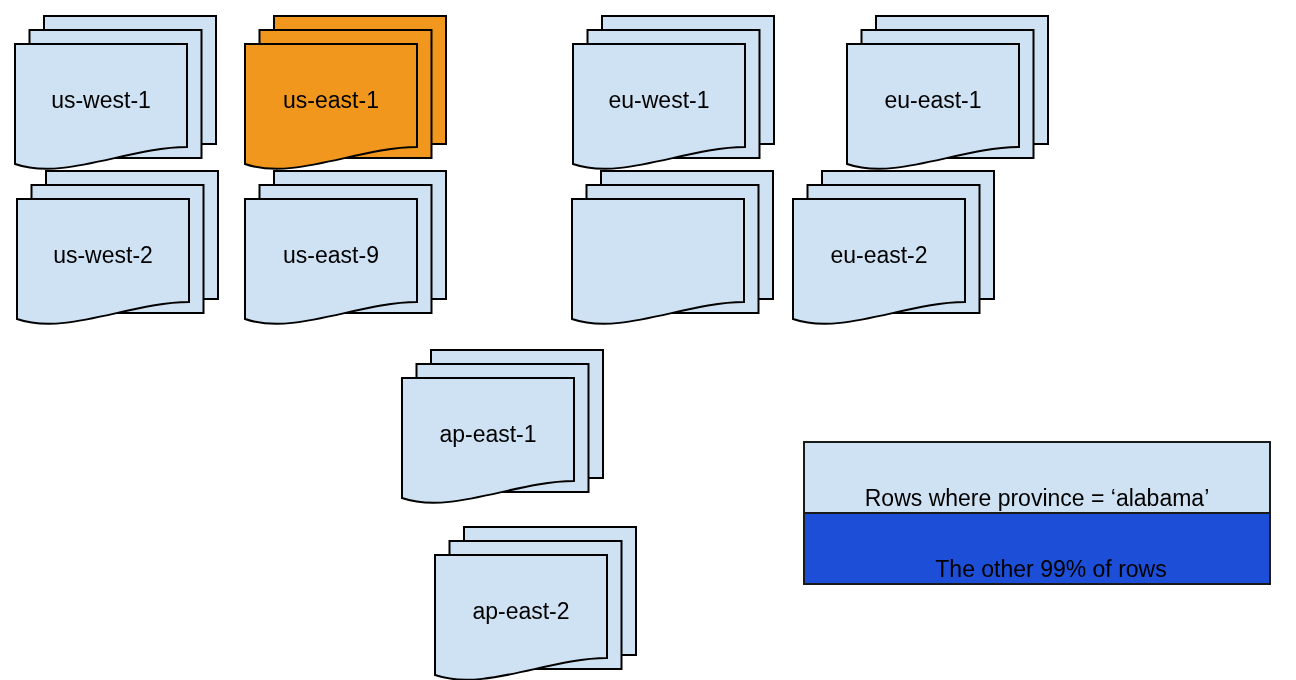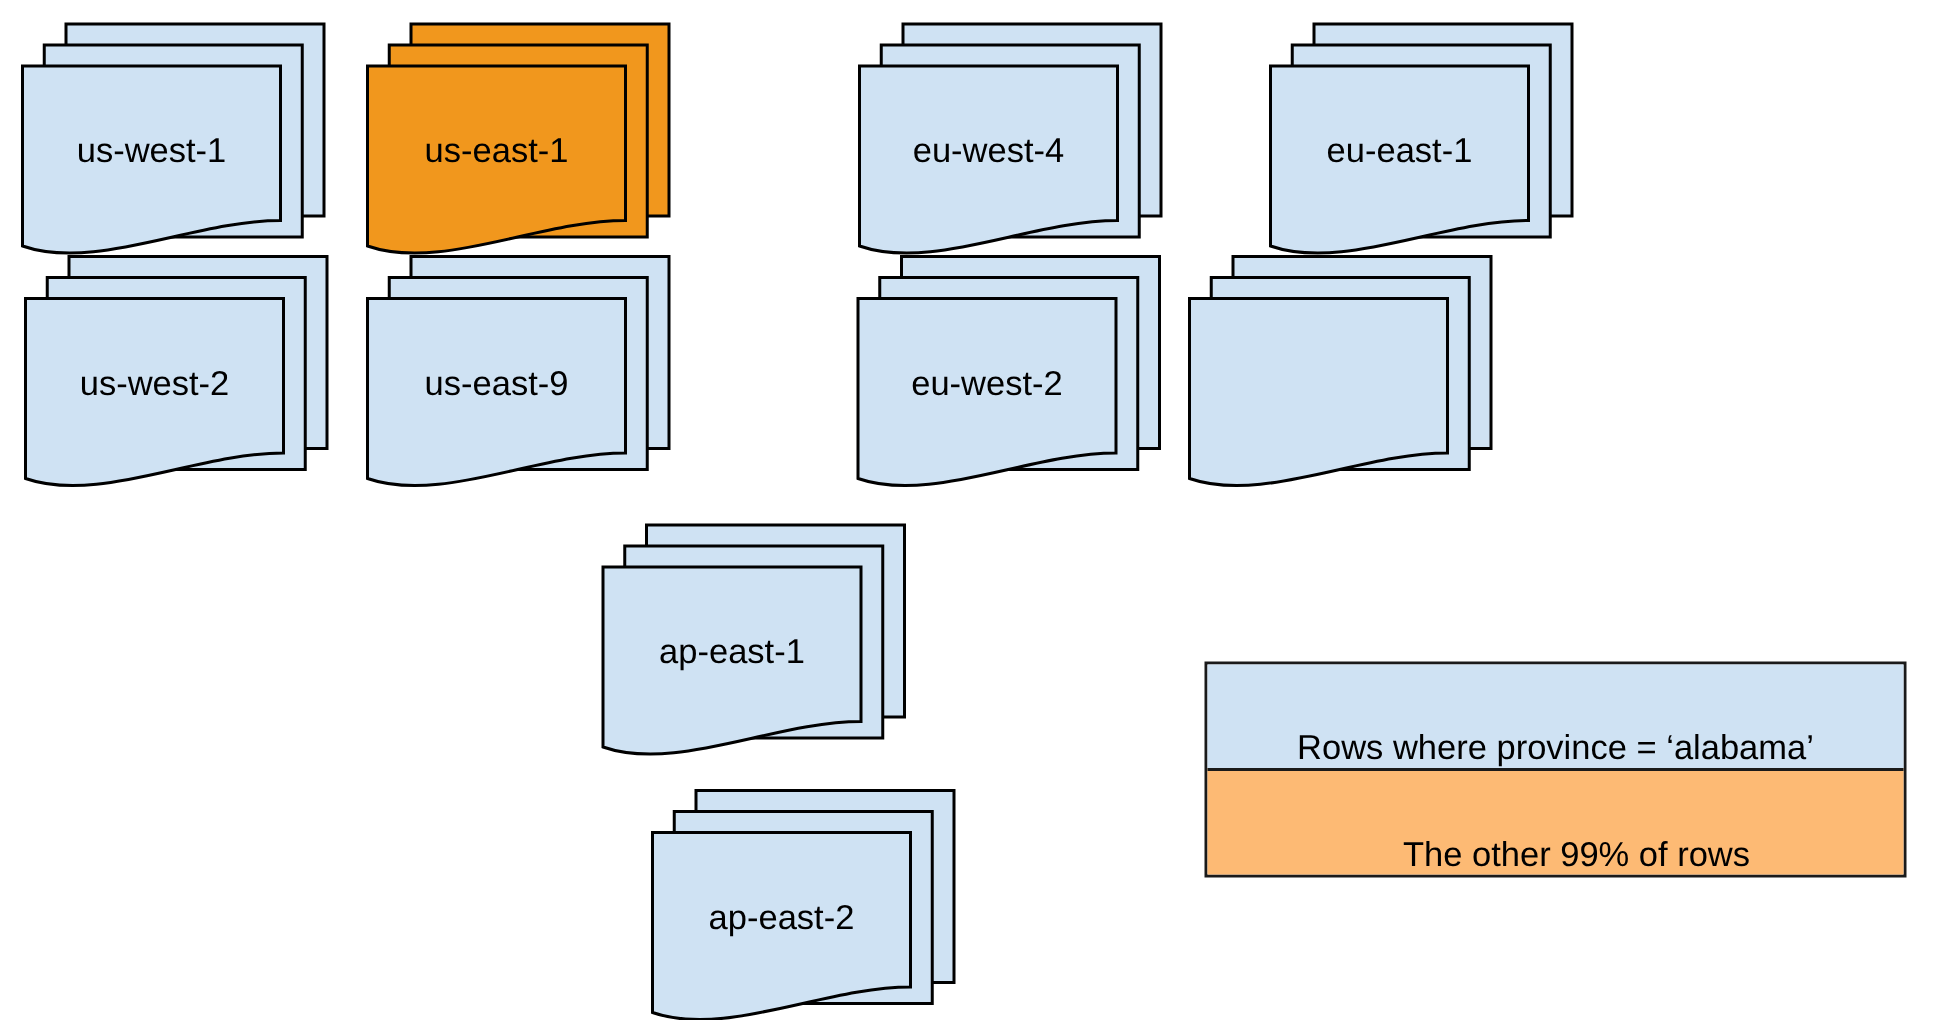--- a/index.html
+++ b/index.html
@@ -88,21 +88,21 @@
         <path class="page" d="M1,29 h172 v103 c-58,0 -123,34 -172,17 z"></path>
       </svg>
       <div class="stack-label">us-east-1</div>
     </div>
       <div class="stack" style="left: 572px; top: 15px;">
       <svg width="204" height="166" viewBox="0 0 204 166">
         <rect class="page" x="30" y="1" width="172" height="128"></rect>
         <rect class="page" x="15.5" y="15" width="172" height="128"></rect>
         <path class="page" d="M1,29 h172 v103 c-58,0 -123,34 -172,17 z"></path>
       </svg>
-      <div class="stack-label">eu-west-4</div>
+      <div class="stack-label">eu-west-1</div>
     </div>
       <div class="stack" style="left: 802px; top: 15px; margin-left: 44px;">
       <svg width="204" height="166" viewBox="0 0 204 166">
         <rect class="page" x="30" y="1" width="172" height="128"></rect>
         <rect class="page" x="15.5" y="15" width="172" height="128"></rect>
         <path class="page" d="M1,29 h172 v103 c-58,0 -123,34 -172,17 z"></path>
       </svg>
       <div class="stack-label">eu-east-1</div>
     </div>
       <div class="stack" style="left: 16px; top: 170px; padding-left: 20px;">
@@ -120,28 +120,28 @@
         <path class="page" d="M1,29 h172 v103 c-58,0 -123,34 -172,17 z"></path>
       </svg>
       <div class="stack-label">us-east-9</div>
     </div>
       <div class="stack" style="left: 571px; top: 170px;">
       <svg width="204" height="166" viewBox="0 0 204 166">
         <rect class="page" x="30" y="1" width="172" height="128"></rect>
         <rect class="page" x="15.5" y="15" width="172" height="128"></rect>
         <path class="page" d="M1,29 h172 v103 c-58,0 -123,34 -172,17 z"></path>
       </svg>
-      <div class="stack-label">eu-west-2</div>
     </div>
       <div class="stack" style="left: 792px; top: 170px;">
       <svg width="204" height="166" viewBox="0 0 204 166">
         <rect class="page" x="30" y="1" width="172" height="128"></rect>
         <rect class="page" x="15.5" y="15" width="172" height="128"></rect>
         <path class="page" d="M1,29 h172 v103 c-58,0 -123,34 -172,17 z"></path>
       </svg>
+      <div class="stack-label">eu-east-2</div>
     </div>
       <div class="stack" style="left: 401px; top: 349px;">
       <svg width="204" height="166" viewBox="0 0 204 166">
         <rect class="page" x="30" y="1" width="172" height="128"></rect>
         <rect class="page" x="15.5" y="15" width="172" height="128"></rect>
         <path class="page" d="M1,29 h172 v103 c-58,0 -123,34 -172,17 z"></path>
       </svg>
       <div class="stack-label">ap-east-1</div>
     </div>
       <div class="stack" style="left: 388px; top: 526px; margin-left: 46px;">
@@ -151,18 +151,18 @@
         <path class="page" d="M1,29 h172 v103 c-58,0 -123,34 -172,17 z"></path>
       </svg>
       <div class="stack-label">ap-east-2</div>
     </div>
     </div>
 
   <div class="legend" id="legend" style="left: 803px; top: 441px; width: 464px;">
     <div class="legend-row" id="legend-row-0" style="background: rgb(207, 226, 243);">
       <span>Rows where province = ‘alabama’</span>
     </div>
-    <div class="legend-row" id="legend-row-1" style="background: #fdba74; padding-left: 28px;">
+    <div class="legend-row" id="legend-row-1" style="background: #1d4ed8; padding-left: 28px;">
       <span>The other 99% of rows</span>
     </div>
   </div>
 
 </div>
 
 </body></html>

